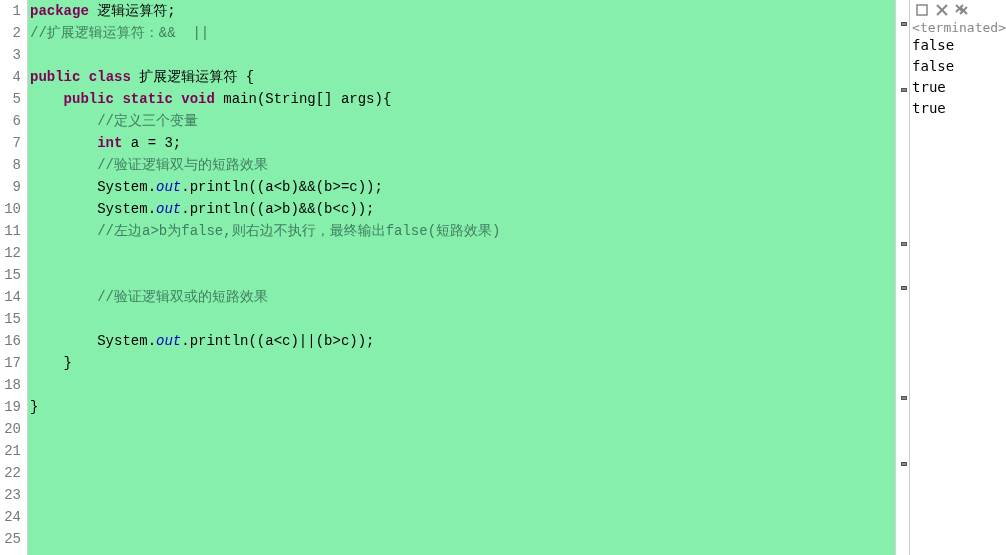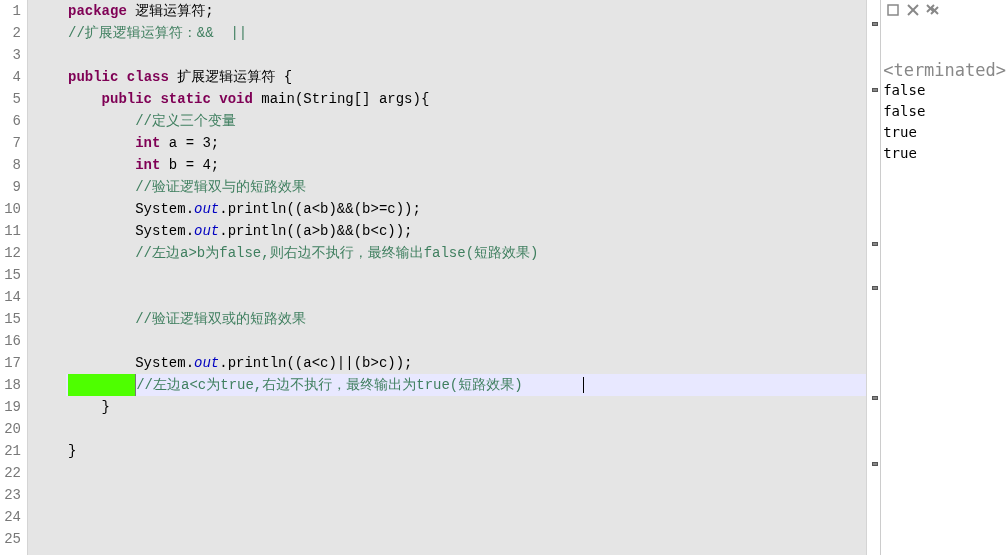--- a/index.html
+++ b/index.html
@@ -26,24 +26,23 @@
   color: #787878;
   border-right: 1px solid #d4d4d4;
   flex-shrink: 0;
 }
 .gutter .ln {
   height: 22px;
   line-height: 22px;
 }
 .code-area {
   flex: 1;
-  background: #e5e5e5;
+  background: #86efac;
   position: relative;
   overflow: hidden;
-  padding-left: 38px;
 }
 .line {
   height: 22px;
   line-height: 22px;
   padding-left: 2px;
   white-space: pre;
   position: relative;
 }
 .line.highlight-line {
   background: #e8e8ff;
@@ -94,24 +93,23 @@
   width: 16px;
   height: 16px;
   display: inline-flex;
   align-items: center;
   justify-content: center;
   cursor: pointer;
   font-size: 12px;
   color: #555;
 }
 .term-tag {
-  font-size: 17px;
+  font-size: 13px;
   color: #888;
   padding-left: 2px;
-  margin-top: 40px;
 }
 .console-output {
   padding-left: 2px;
   line-height: 21px;
 }
 </style>
 </head>
 <body>
 
 <div class="editor-pane">
@@ -143,31 +141,29 @@
       <div class="ln">25</div>
     </div>
   <div class="code-area" id="code">
     <div class="line"><span class="kw">package</span><span class="plain"> 逻辑运算符;</span></div>
       <div class="line"><span class="cmt">//扩展逻辑运算符：&amp;&amp;  ||</span></div>
       <div class="line"> </div>
       <div class="line"><span class="kw">public</span><span class="plain"> </span><span class="kw">class</span><span class="plain"> 扩展逻辑运算符 {</span></div>
       <div class="line">    <span class="kw">public</span><span class="plain"> </span><span class="kw">static</span><span class="plain"> </span><span class="kw">void</span><span class="plain"> main(String[] args){</span></div>
       <div class="line">        <span class="cmt">//定义三个变量</span></div>
       <div class="line">        <span class="kw">int</span><span class="plain"> a = 3;</span></div>
-      <div class="line">        <span class="kw">int</span><span class="plain"> b = 4;</span></div>
       <div class="line">        <span class="cmt">//验证逻辑双与的短路效果</span></div>
       <div class="line">        <span class="plain">System.</span><span class="field">out</span><span class="plain">.println((a&lt;b)&amp;&amp;(b&gt;=c));</span></div>
       <div class="line">        <span class="plain">System.</span><span class="field">out</span><span class="plain">.println((a&gt;b)&amp;&amp;(b&lt;c));</span></div>
       <div class="line">        <span class="cmt">//左边a&gt;b为false,则右边不执行，最终输出false(短路效果)</span></div>
       <div class="line">        </div>
       <div class="line">        </div>
       <div class="line">        <span class="cmt">//验证逻辑双或的短路效果</span></div>
       <div class="line">        </div>
       <div class="line">        <span class="plain">System.</span><span class="field">out</span><span class="plain">.println((a&lt;c)||(b&gt;c));</span></div>
-      <div class="line highlight-line"><span style="background:#4eff00;display:inline-block;border-right:1px solid #777">        </span><span><span class="cmt">//左边a&lt;c为true,右边不执行，最终输出为true(短路效果)</span></span><span class="caret"></span></div>
       <div class="line">    <span class="plain">}</span></div>
       <div class="line"> </div>
       <div class="line"><span class="plain">}</span></div>
       <div class="edge-column">
       <div class="edge-mark" style="top:22px"></div>
       <div class="edge-mark" style="top:88px"></div>
       <div class="edge-mark" style="top:242px"></div>
       <div class="edge-mark" style="top:286px"></div>
       <div class="edge-mark" style="top:396px"></div>
       <div class="edge-mark" style="top:462px"></div>

